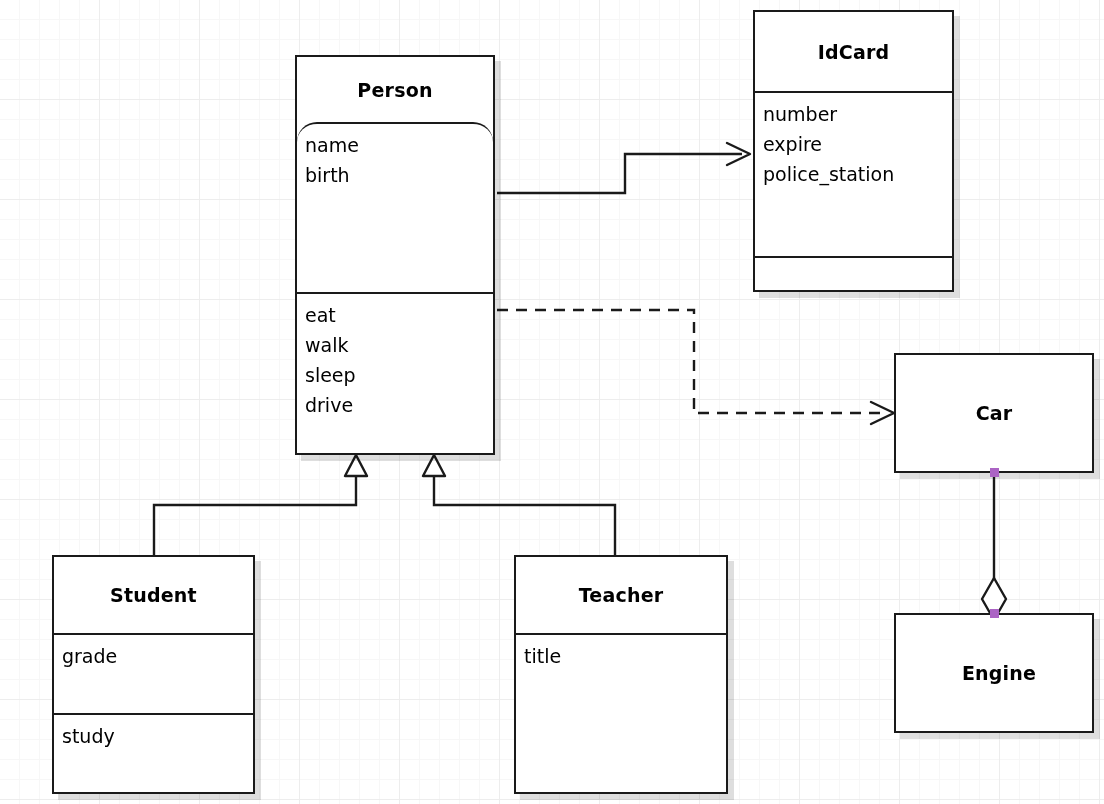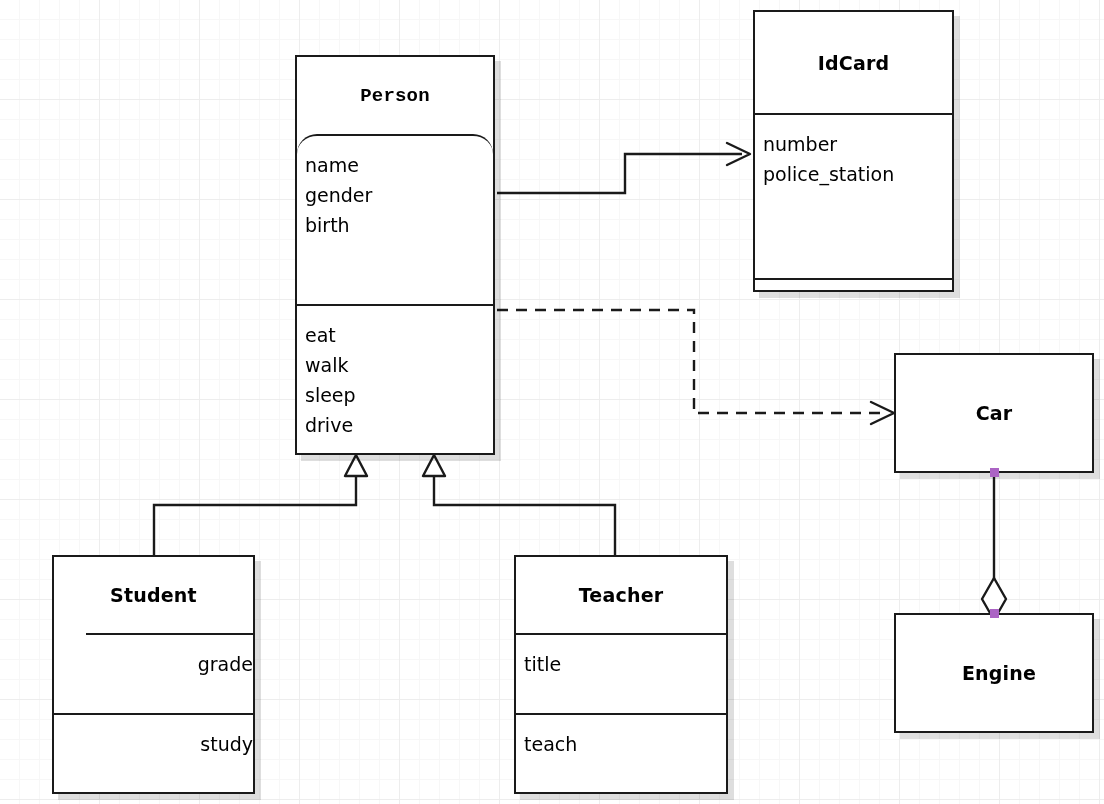--- a/index.html
+++ b/index.html
@@ -51,21 +51,21 @@
   .class-title {
     display: flex;
     align-items: center;
     justify-content: center;
     font-weight: bold;
     font-size: 19px;
     color: #000000;
     letter-spacing: 0.2px;
   }
   .member-list {
-    padding: 14px 0 0 8px;
+    padding: 6px 0 0 8px;
   }
   .member {
     font-size: 19px;
     line-height: 30px;
     color: #000000;
     white-space: nowrap;
   }
   .handle {
     position: absolute;
     width: 9px;
@@ -101,60 +101,57 @@
       <polygon points="434,455 423,476 445,476" fill="#ffffff" stroke="#1a1a1a" stroke-width="2.4" stroke-linejoin="round"></polygon>
     </g>
 
     <g>
       <path d="M 994 473 L 994 580" fill="none" stroke="#1a1a1a" stroke-width="2.4"></path>
       <polygon points="994,578 1006,599 994,620 982,599" fill="#ffffff" stroke="#1a1a1a" stroke-width="2.4" stroke-linejoin="round"></polygon>
     </g>
   </svg>
 
   <div class="uml-class" style="left:295px; top:55px; width:200px; height:400px;">
-    <div class="compartment class-title" style="height:77px;font-family:Liberation Mono, monospace;">Person</div>
+    <div class="compartment class-title" style="height:65px;">Person</div>
     <div class="compartment member-list" style="height:170px;border-radius:20px;">
       <div class="member">name</div>
-      <div class="member">gender</div>
       <div class="member">birth</div>
     </div>
     <div class="compartment member-list" style="flex:1;">
       <div class="member">eat</div>
       <div class="member">walk</div>
       <div class="member">sleep</div>
       <div class="member">drive</div>
     </div>
   </div>
 
   <div class="uml-class" style="left:753px; top:10px; width:201px; height:282px;">
-    <div class="compartment class-title" style="height:101px;">IdCard</div>
+    <div class="compartment class-title" style="height:79px;">IdCard</div>
     <div class="compartment member-list" style="height:165px;">
       <div class="member">number</div>
+      <div class="member">expire</div>
       <div class="member">police_station</div>
     </div>
     <div class="compartment" style="flex:1;"></div>
   </div>
 
-  <div class="uml-class" style="left:52px; top:555px; width:203px; height:239px;text-align:right;">
+  <div class="uml-class" style="left:52px; top:555px; width:203px; height:239px;">
     <div class="compartment class-title" style="height:76px;">Student</div>
-    <div class="compartment member-list" style="height:80px;margin-left:32px;">
+    <div class="compartment member-list" style="height:80px;">
       <div class="member">grade</div>
     </div>
     <div class="compartment member-list" style="flex:1;">
       <div class="member">study</div>
     </div>
   </div>
 
   <div class="uml-class" style="left:514px; top:555px; width:214px; height:239px;">
     <div class="compartment class-title" style="height:76px;">Teacher</div>
     <div class="compartment member-list" style="height:80px;">
       <div class="member">title</div>
-    </div>
-    <div class="compartment member-list" style="flex:1;">
-      <div class="member">teach</div>
     </div>
   </div>
 
   <div class="uml-class" style="left:894px; top:353px; width:200px; height:120px;">
     <div class="compartment class-title" style="flex:1;">Car</div>
   </div>
 
   <div class="uml-class" style="left:894px; top:613px; width:200px; height:120px;">
     <div class="compartment class-title" style="flex:1;padding-left:10px;">Engine</div>
   </div>

